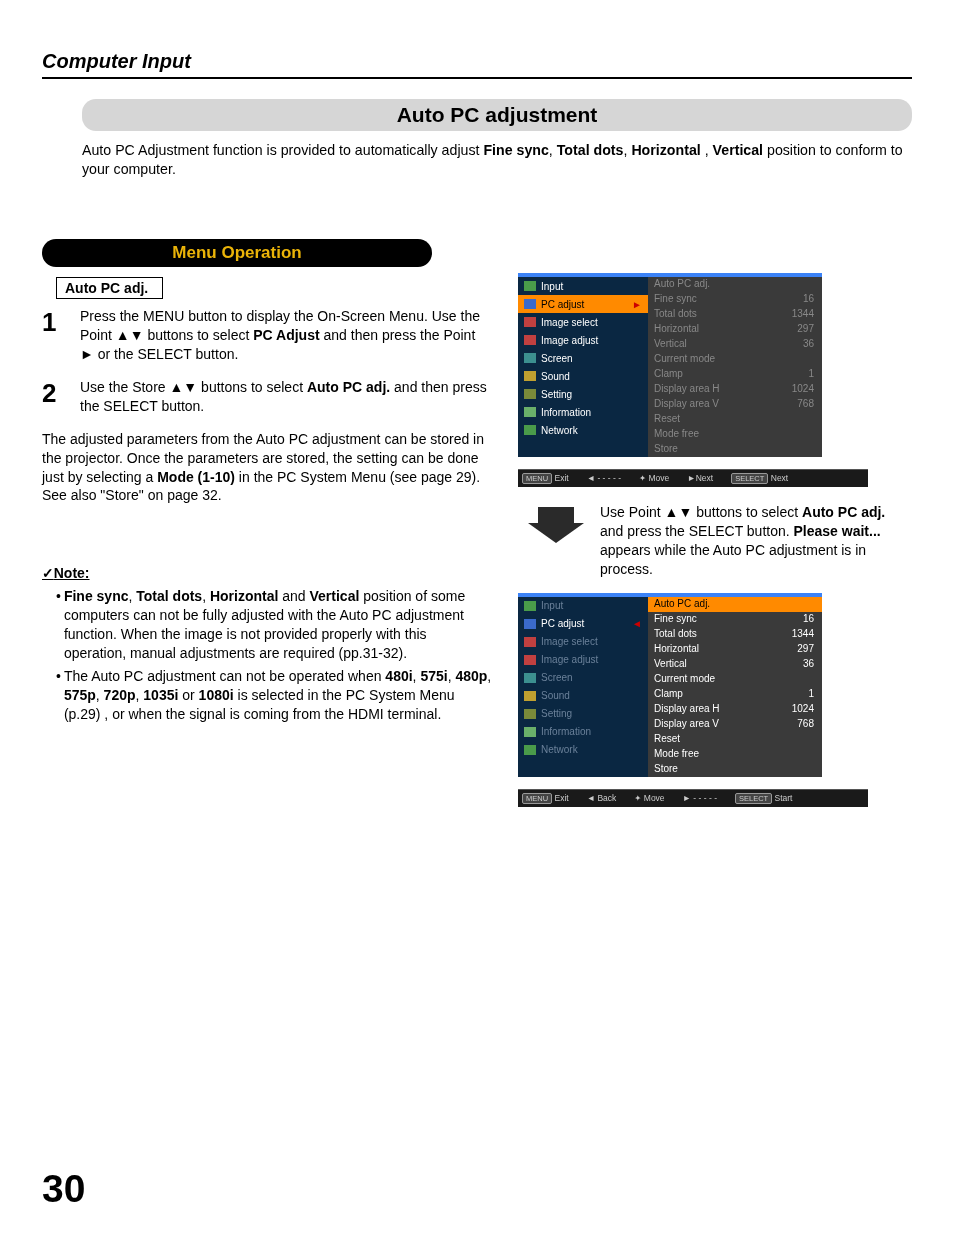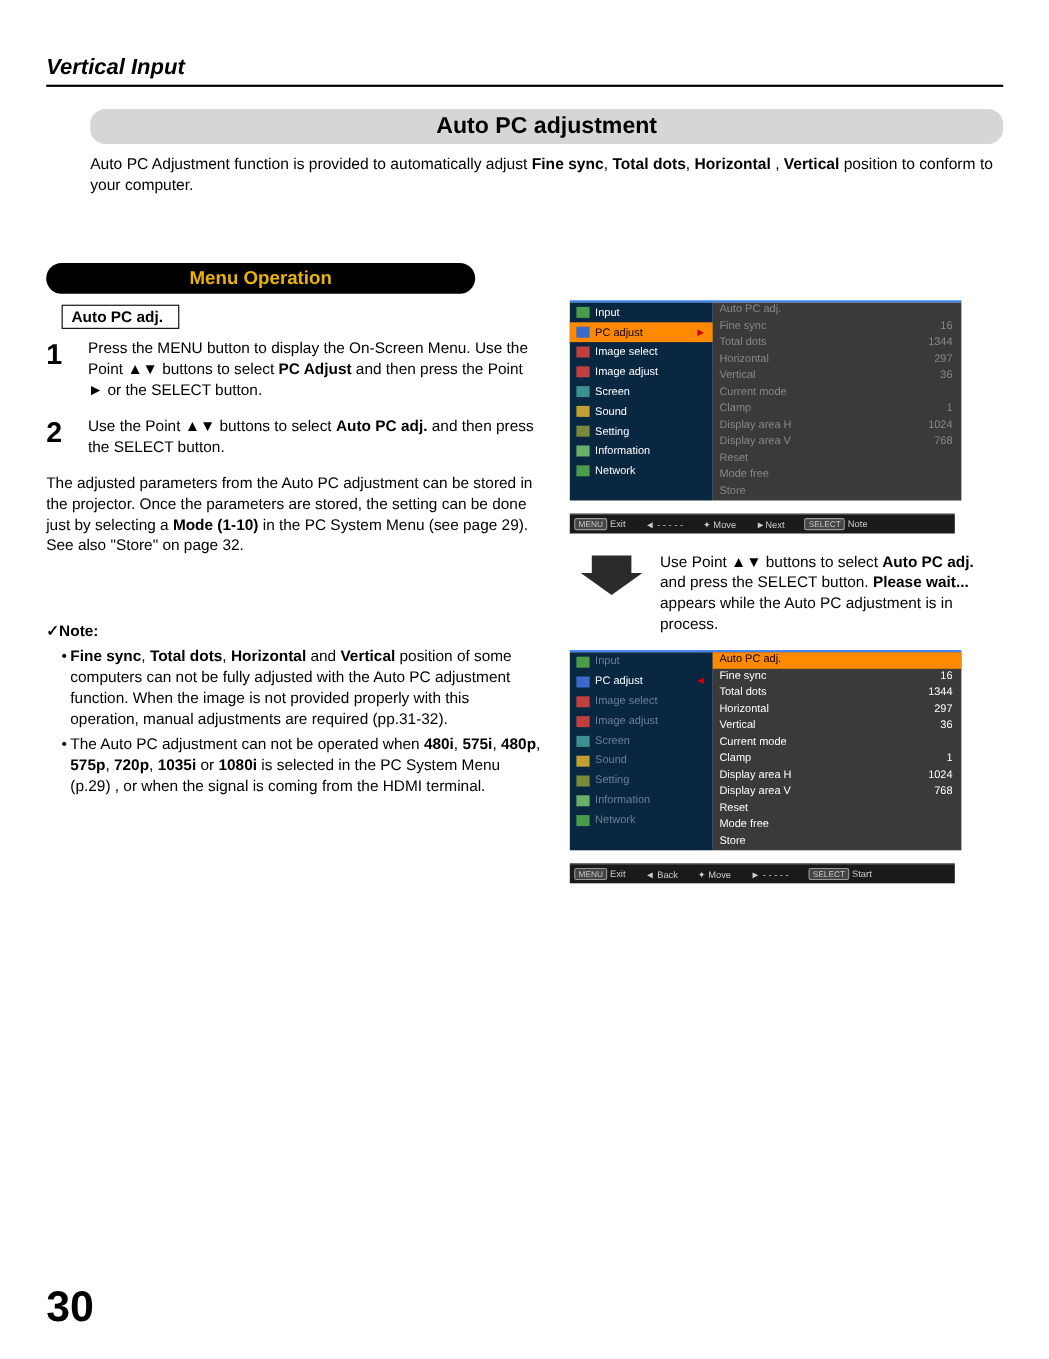--- a/index.html
+++ b/index.html
@@ -84,40 +84,41 @@
   }
   .para {
     font-size: 14px;
     line-height: 1.35;
   }
   .note-head {
     font-weight: bold;
     font-size: 14px;
     margin-top: 60px;
     margin-bottom: 6px;
+    text-decoration: underline;
   }
   .bullet {
     display: flex;
     font-size: 14px;
     line-height: 1.35;
     margin-left: 14px;
     margin-bottom: 4px;
   }
   .bullet .dot { margin-right: 3px; }
   .pc-menu-head {
     font-weight: bold;
     font-size: 16px;
     margin-bottom: 6px;
   }
   .osd {
-    width: 356px;
+    width: 304px;
     font-size: 10px;
     color: #fff;
     display: flex;
-    border-top: 2px solid #3b82f6;
+    border-top: 4px solid #3b82f6;
     margin-bottom: 12px;
   }
   .osd-left {
     width: 130px;
     background: #0a2742;
   }
   .osd-right {
     flex: 1;
     background: #3a3a3a;
     position: relative;
@@ -147,21 +148,20 @@
   .osd-r-row.dim { color: #888; }
   .osd-r-row.sel { background: #ff8a00; color:#000; }
   .osd-foot {
     display: flex;
     background:#1a1a1a;
     color:#ccc;
     font-size: 8.5px;
     padding: 3px 4px;
     gap: 18px;
     border-top:1px solid #555;
-    align-items:flex-end;
   }
   .osd-foot span { white-space: nowrap; }
   .osd-block { display:flex; flex-direction:column; width:350px; }
   .dim-text { color: #6a8099; }
 
   .arrow-row {
     display: flex;
     align-items: flex-start;
     gap: 16px;
     margin: 16px 0 14px 0;
@@ -191,21 +191,21 @@
     font-weight: bold;
   }
   .foot-badge {
     display:inline-block; border:1px solid #999; border-radius:2px;
     padding:0 3px; font-size:7.5px; color:#ccc; background:#444;
   }
 </style>
 </head>
 <body>
 
-<div class="section-header">Vertical Input</div>
+<div class="section-header">Computer Input</div>
 
 <div class="title-bar">Auto PC adjustment</div>
 
 <p class="intro">
   <span>Auto PC Adjustment function is provided to automatically adjust </span><b>Fine sync</b>, <b>Total dots</b>, <b>Horizontal</b> , <b>Vertical</b><span> position to conform to your computer.</span>
 </p>
 
 <div class="two-col">
   <div class="left-col">
     <div class="menu-op-bar">Menu Operation</div>
@@ -214,21 +214,21 @@
     <div class="step">
       <div class="step-num">1</div>
       <div class="step-text">
         <span>Press the MENU button to display the On-Screen Menu. Use the Point ▲▼ buttons to select </span><b>PC Adjust</b><span> and then press the Point ► or the SELECT button.</span>
       </div>
     </div>
 
     <div class="step">
       <div class="step-num">2</div>
       <div class="step-text">
-        <span>Use the Point ▲▼ buttons to select </span><b>Auto PC adj.</b><span> and then press the SELECT button.</span>
+        <span>Use the Store ▲▼ buttons to select </span><b>Auto PC adj.</b><span> and then press the SELECT button.</span>
       </div>
     </div>
 
     <p class="para">
       <span>The adjusted parameters from the Auto PC adjustment can be stored in the projector. Once the parameters are stored, the setting can be done just by selecting a </span><b>Mode (1-10)</b><span> in the PC System Menu (see page 29). See also "Store" on page 32.</span>
     </p>
 
     <div class="note-head">✓<span>Note:</span></div>
     <div class="bullet">
       <div class="dot">•</div>
@@ -337,21 +337,21 @@
               <span>Store</span>
               <span></span>
             </div>
         </div>
       </div>
       <div class="osd-foot">
         <span><span class="foot-badge">MENU</span> <span>Exit</span></span>
         <span>◄ - - - - -</span>
         <span>✦ Move</span>
         <span>►Next</span>
-        <span><span class="foot-badge">SELECT</span> <span>Note</span></span>
+        <span><span class="foot-badge">SELECT</span> <span>Next</span></span>
       </div>
     </div>
 
     <div class="arrow-row">
       <div class="arrow-shape">
         <div class="rect"></div>
           <div class="tri"></div>
       </div>
       <div class="arrow-text">
         <span>Use Point ▲▼ buttons to select </span><b>Auto PC adj.</b><span> and press the SELECT button. </span><b>Please wait...</b><span> appears while the Auto PC adjustment is in process.</span>

